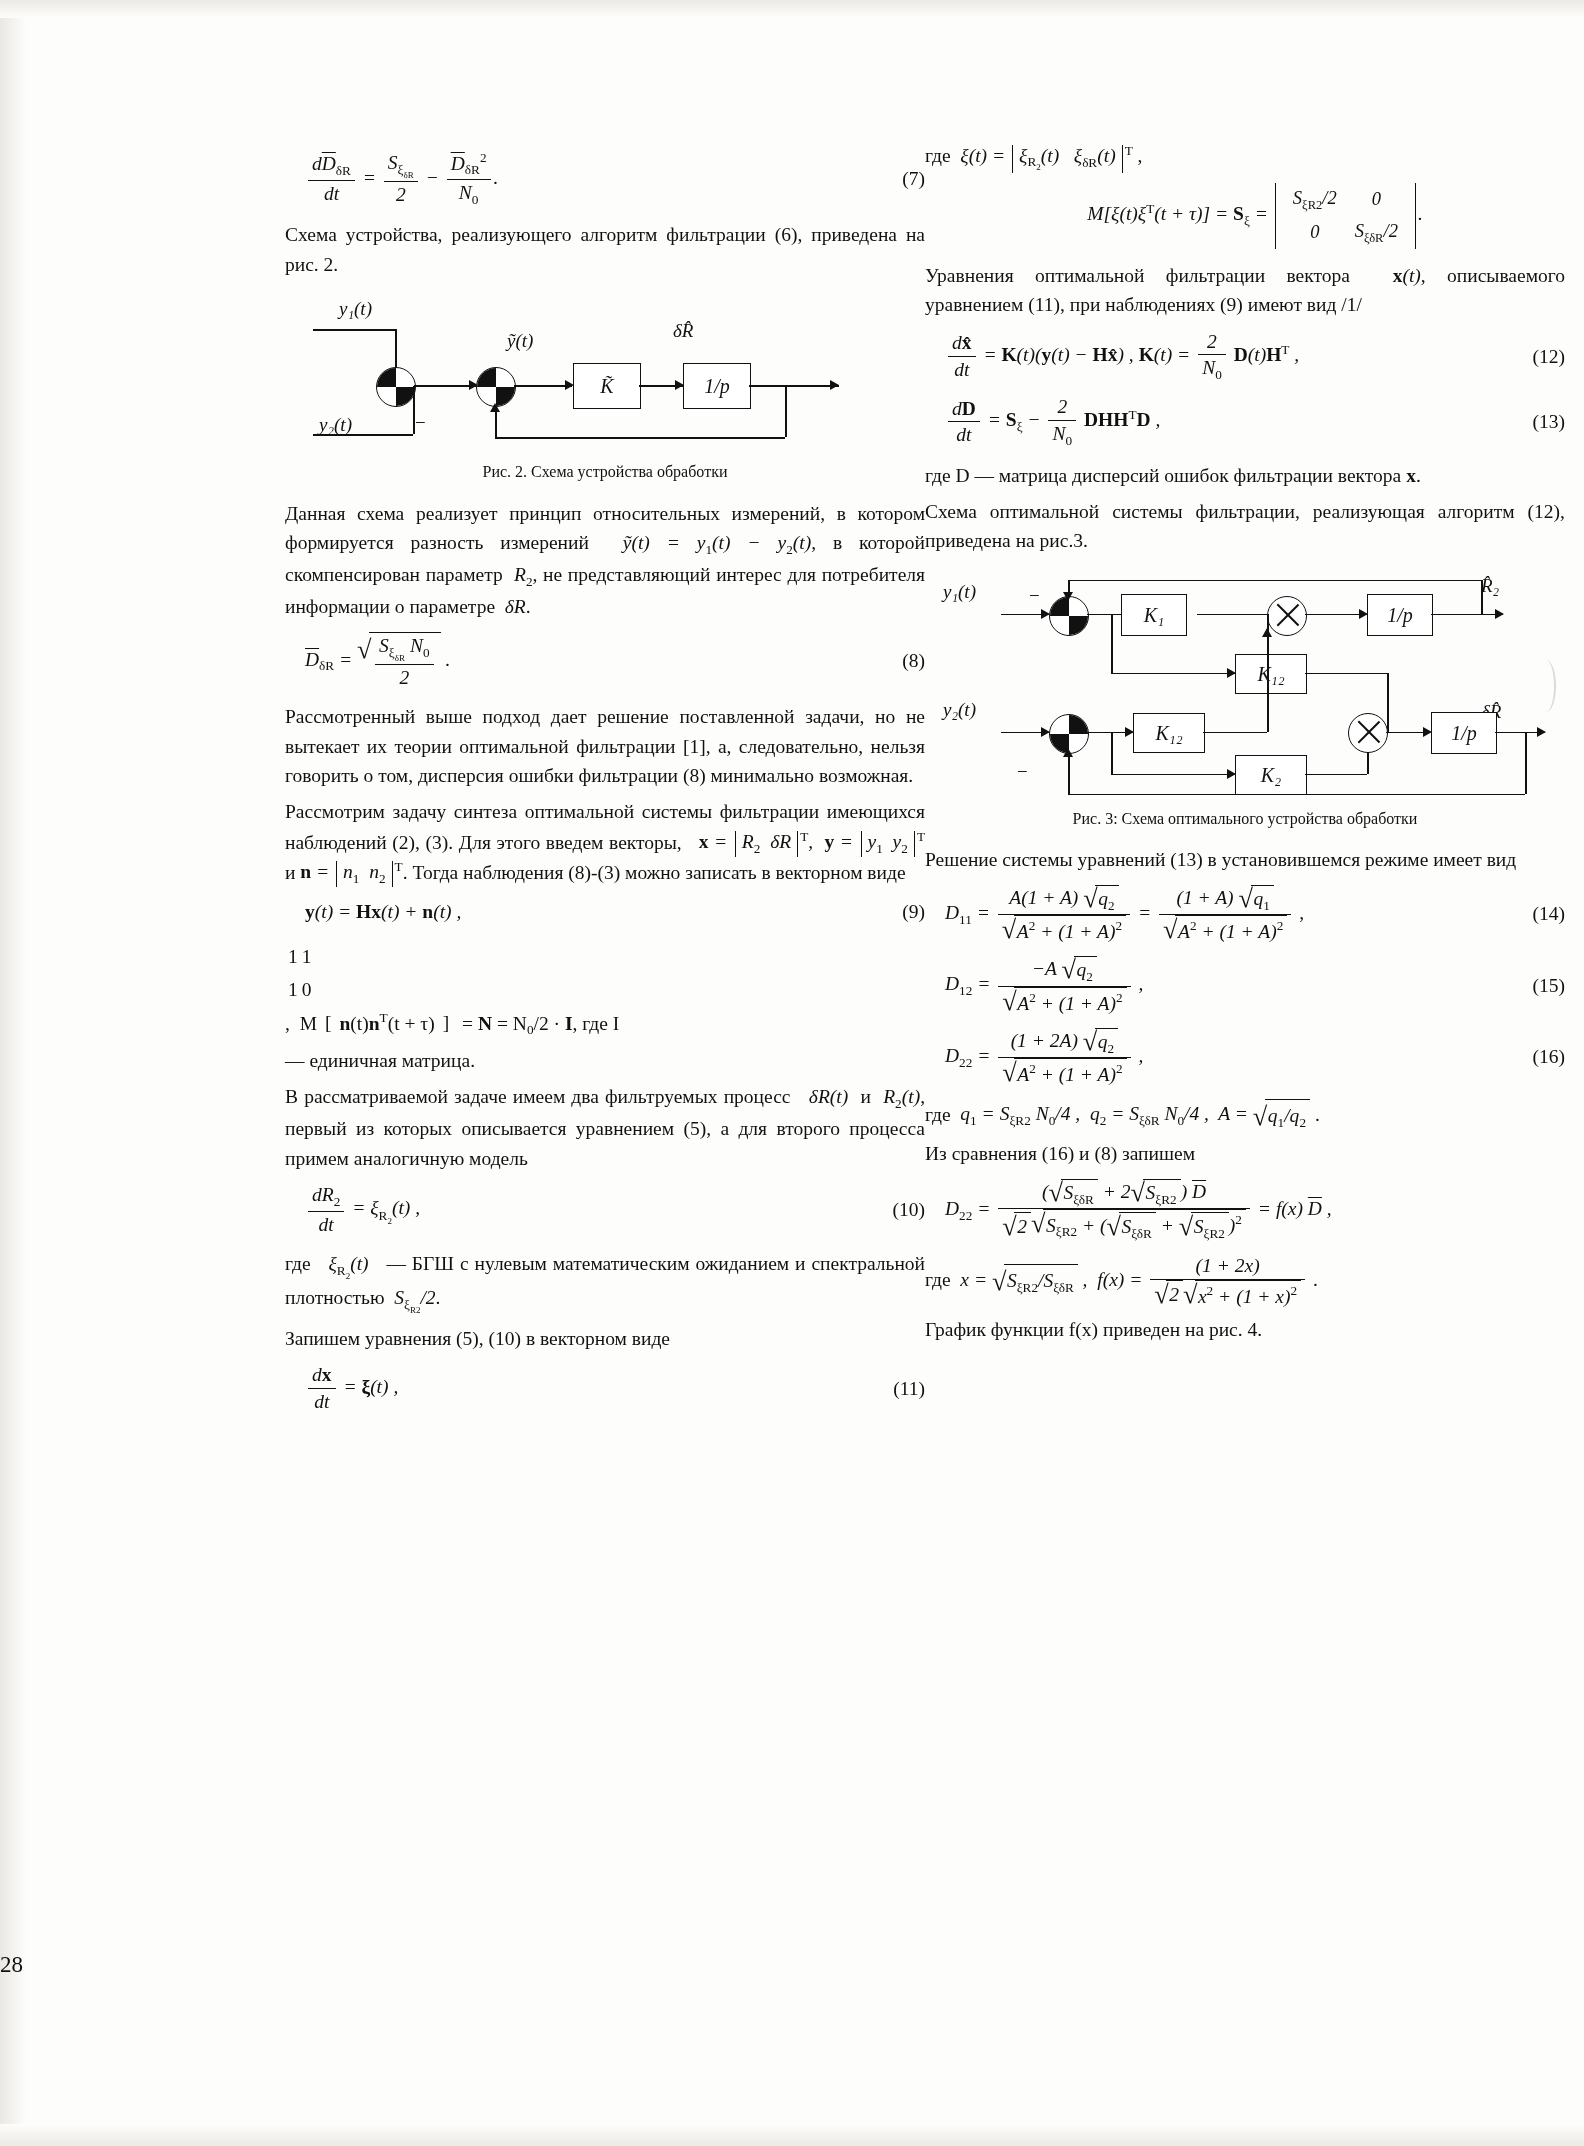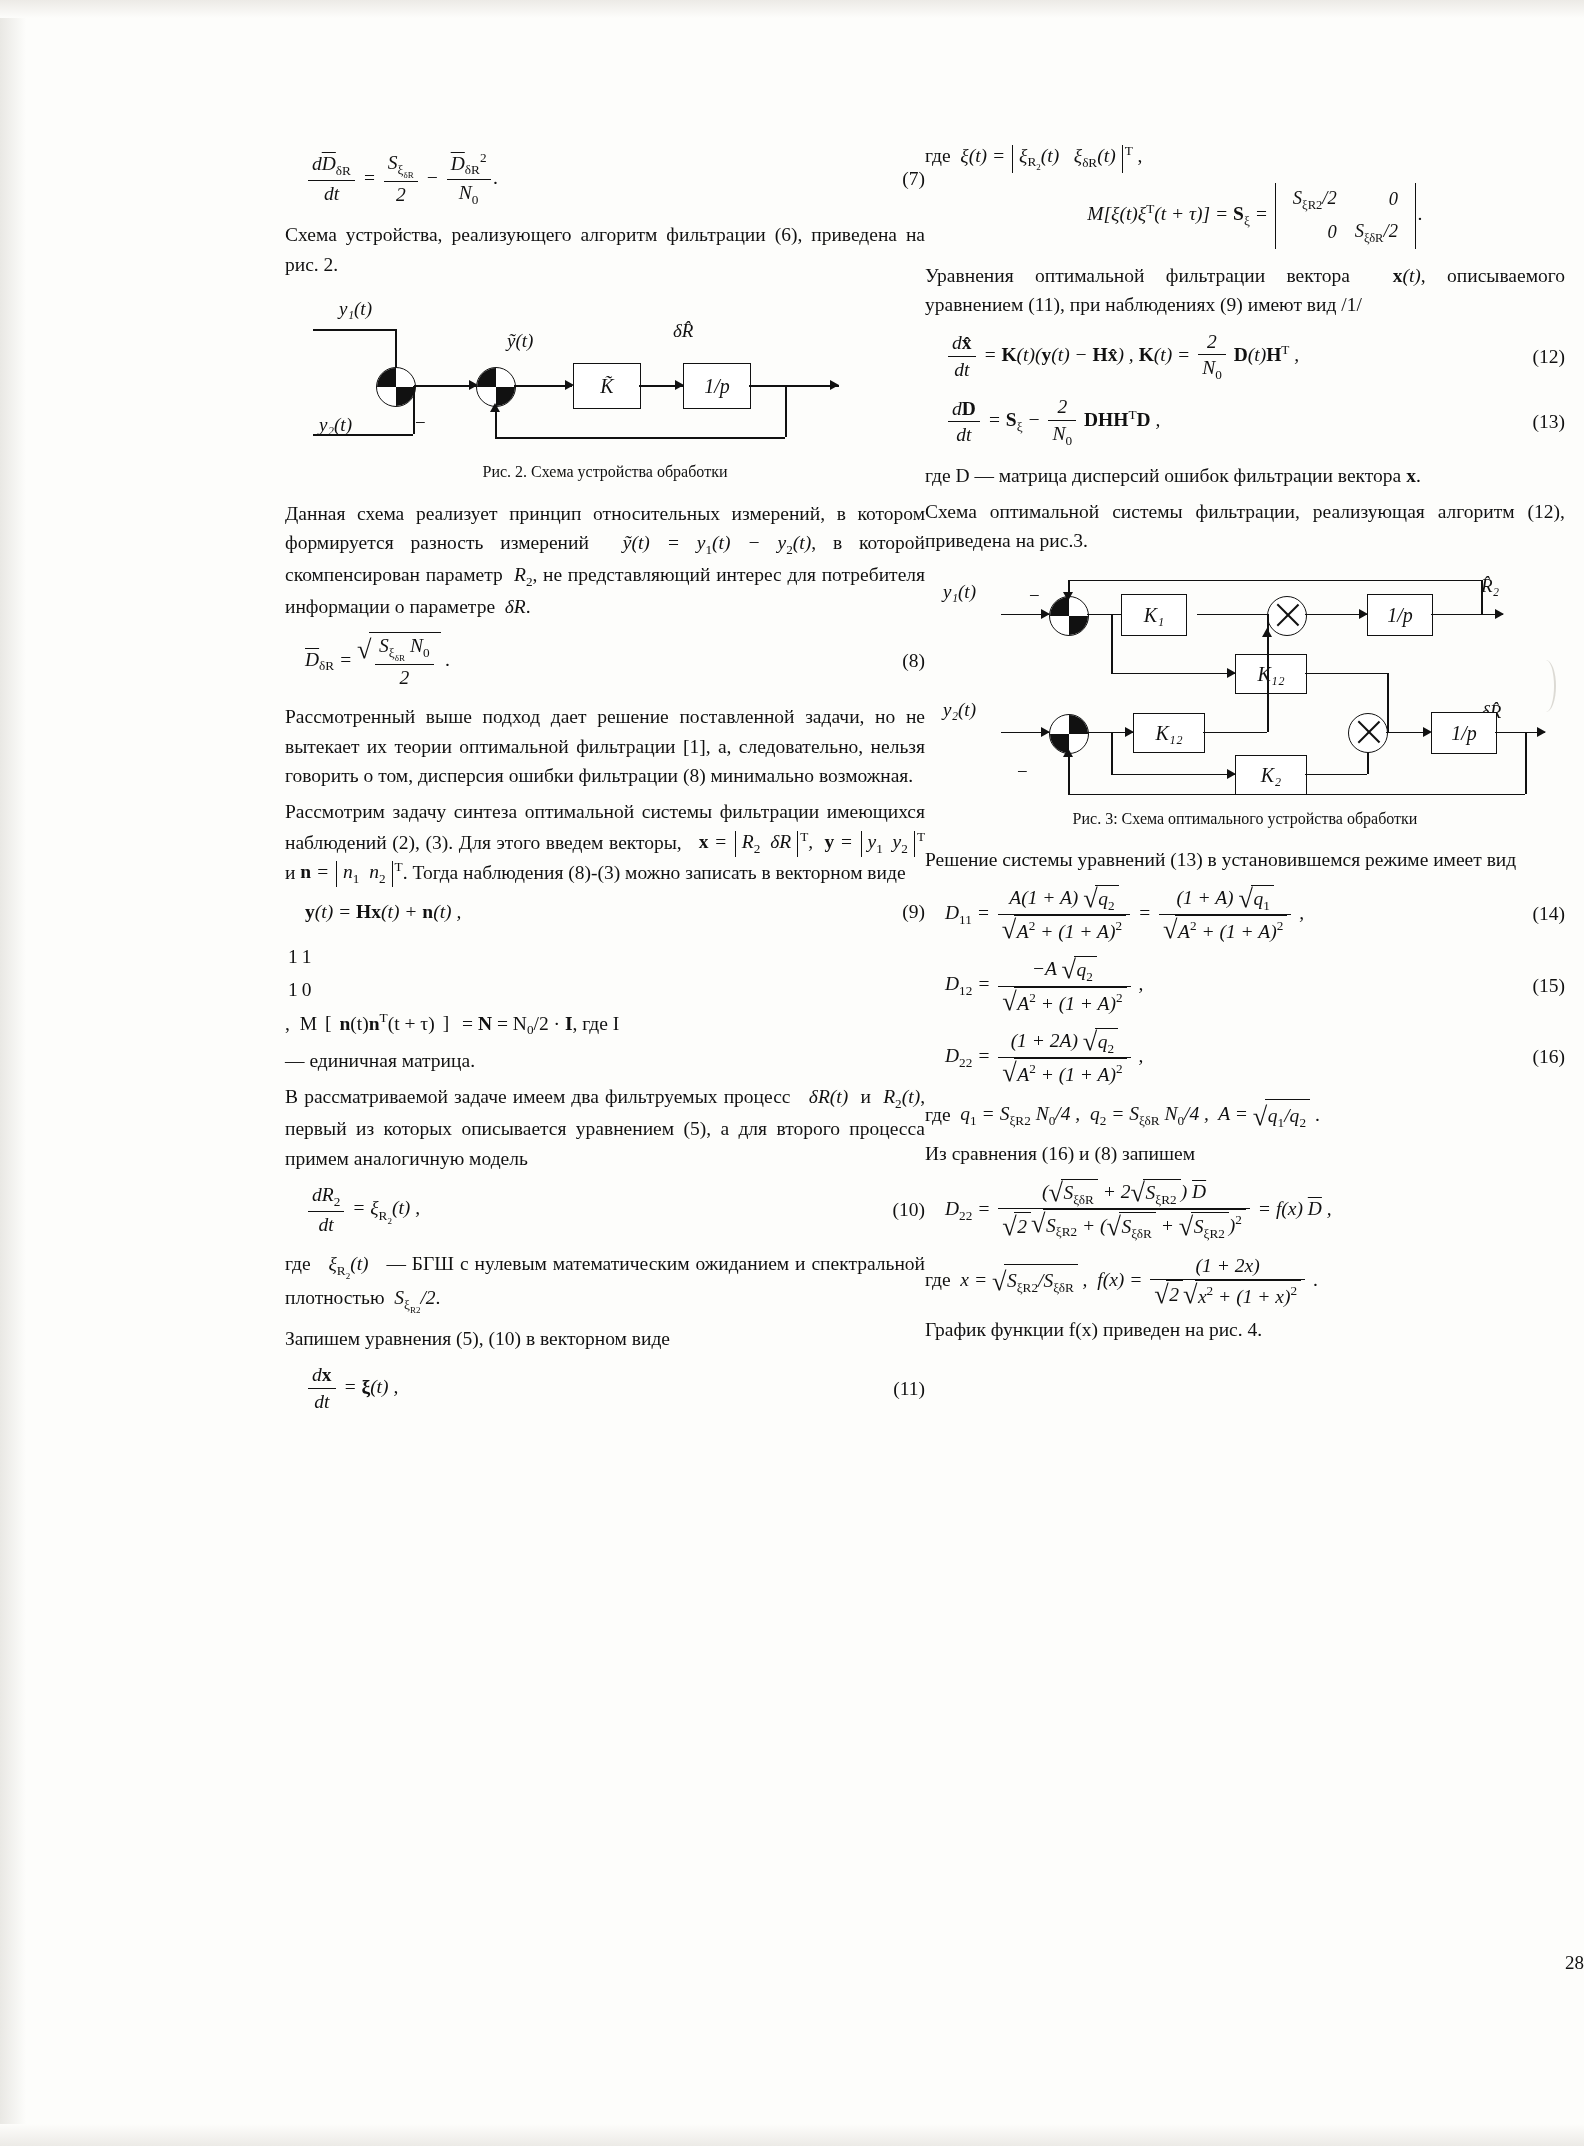--- a/index.html
+++ b/index.html
@@ -111,21 +111,21 @@
   .matrix:before, .matrix:after {
     content: "";
     position: absolute;
     top: 0; bottom: 0;
     width: 1.3px;
     background: #111;
   }
   .matrix:before { left: 0; }
   .matrix:after { right: 0; }
   .matrix table { border-collapse: collapse; }
-  .matrix td { padding: 1px 9px; text-align: right; font-size: 0.95em; }
+  .matrix td { padding: 1px 9px; text-align: center; font-size: 0.95em; }
 
   .fig-caption {
     text-align: center;
     font-size: 16px;
     margin: 6px 0 14px 0;
   }
 
   
   .diagram {
     position: relative;
@@ -208,22 +208,22 @@
     font-style: italic;
     font-size: 19px;
     white-space: nowrap;
   }
   .dlabel.plain { font-style: normal; }
 
   .pagenum {
     position: absolute;
     left: 0; right: 0;
     top: 1952px;
-    text-align: right;
-    font-size: 19px;
+    text-align: left;
+    font-size: 23px;
   }
   .smudge {
     position: absolute;
     right: 28px;
     top: 660px;
     width: 18px; height: 52px;
     border-right: 2px solid #dcdad4;
     border-radius: 50%;
   }
 </style>

